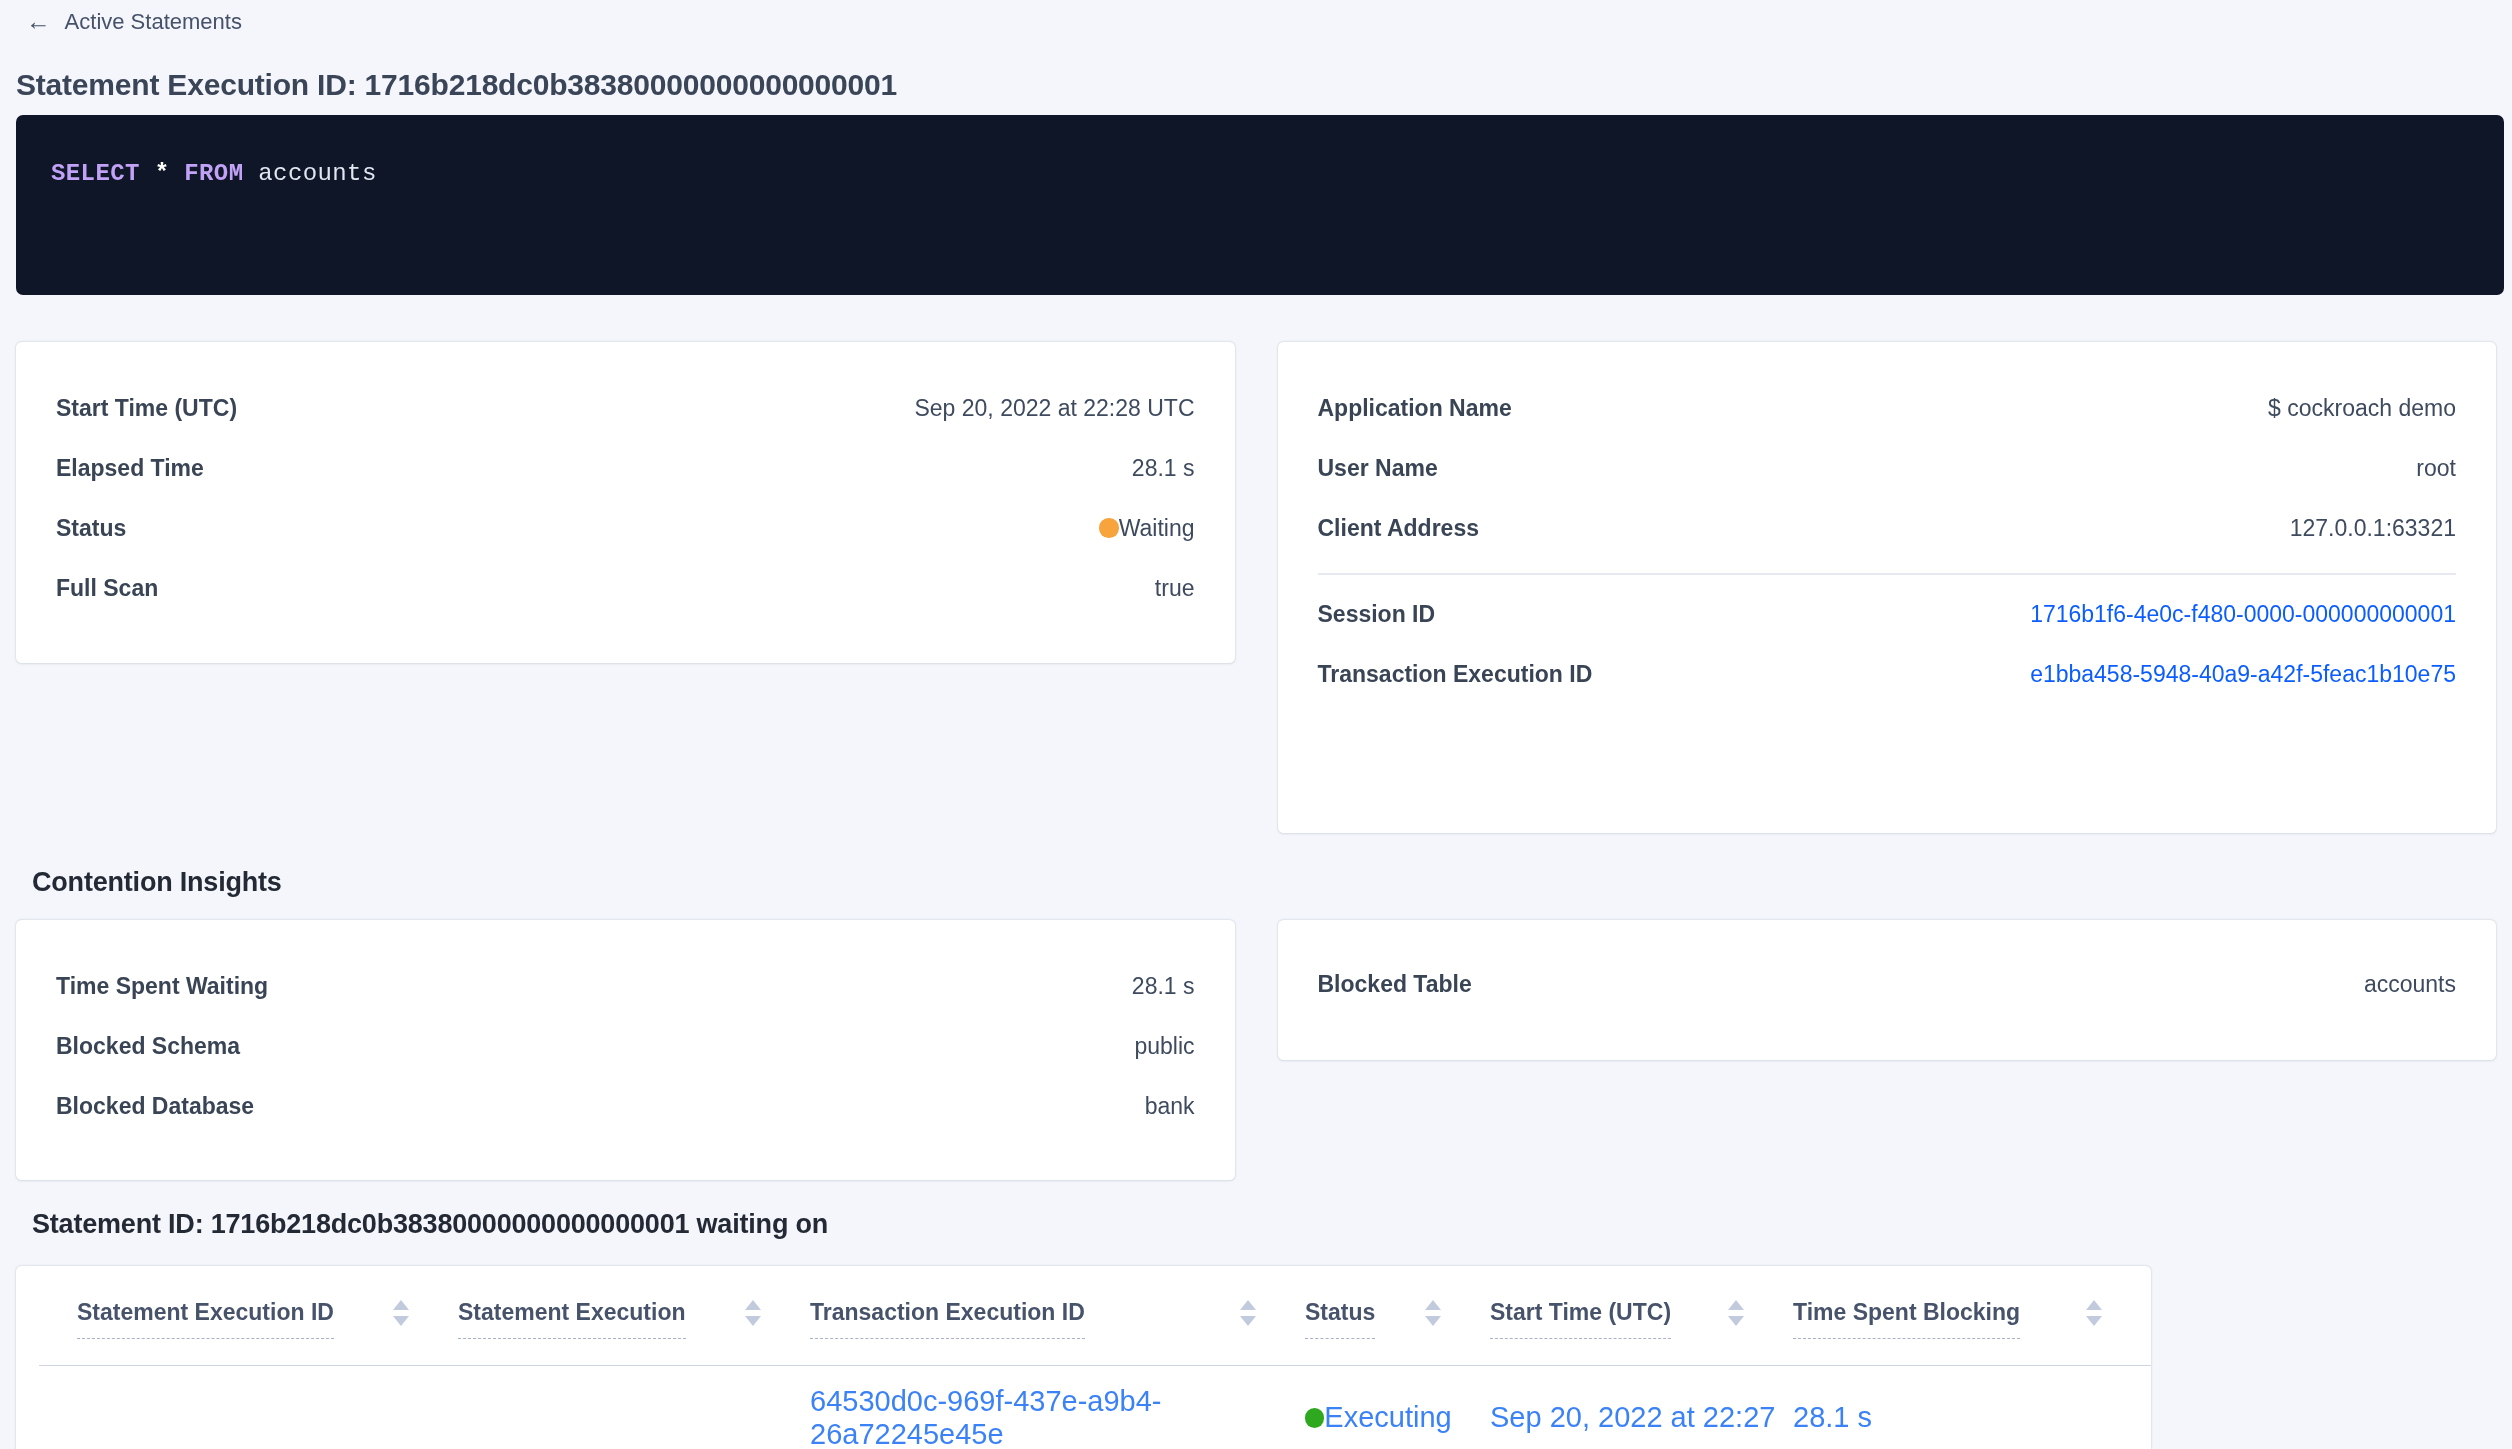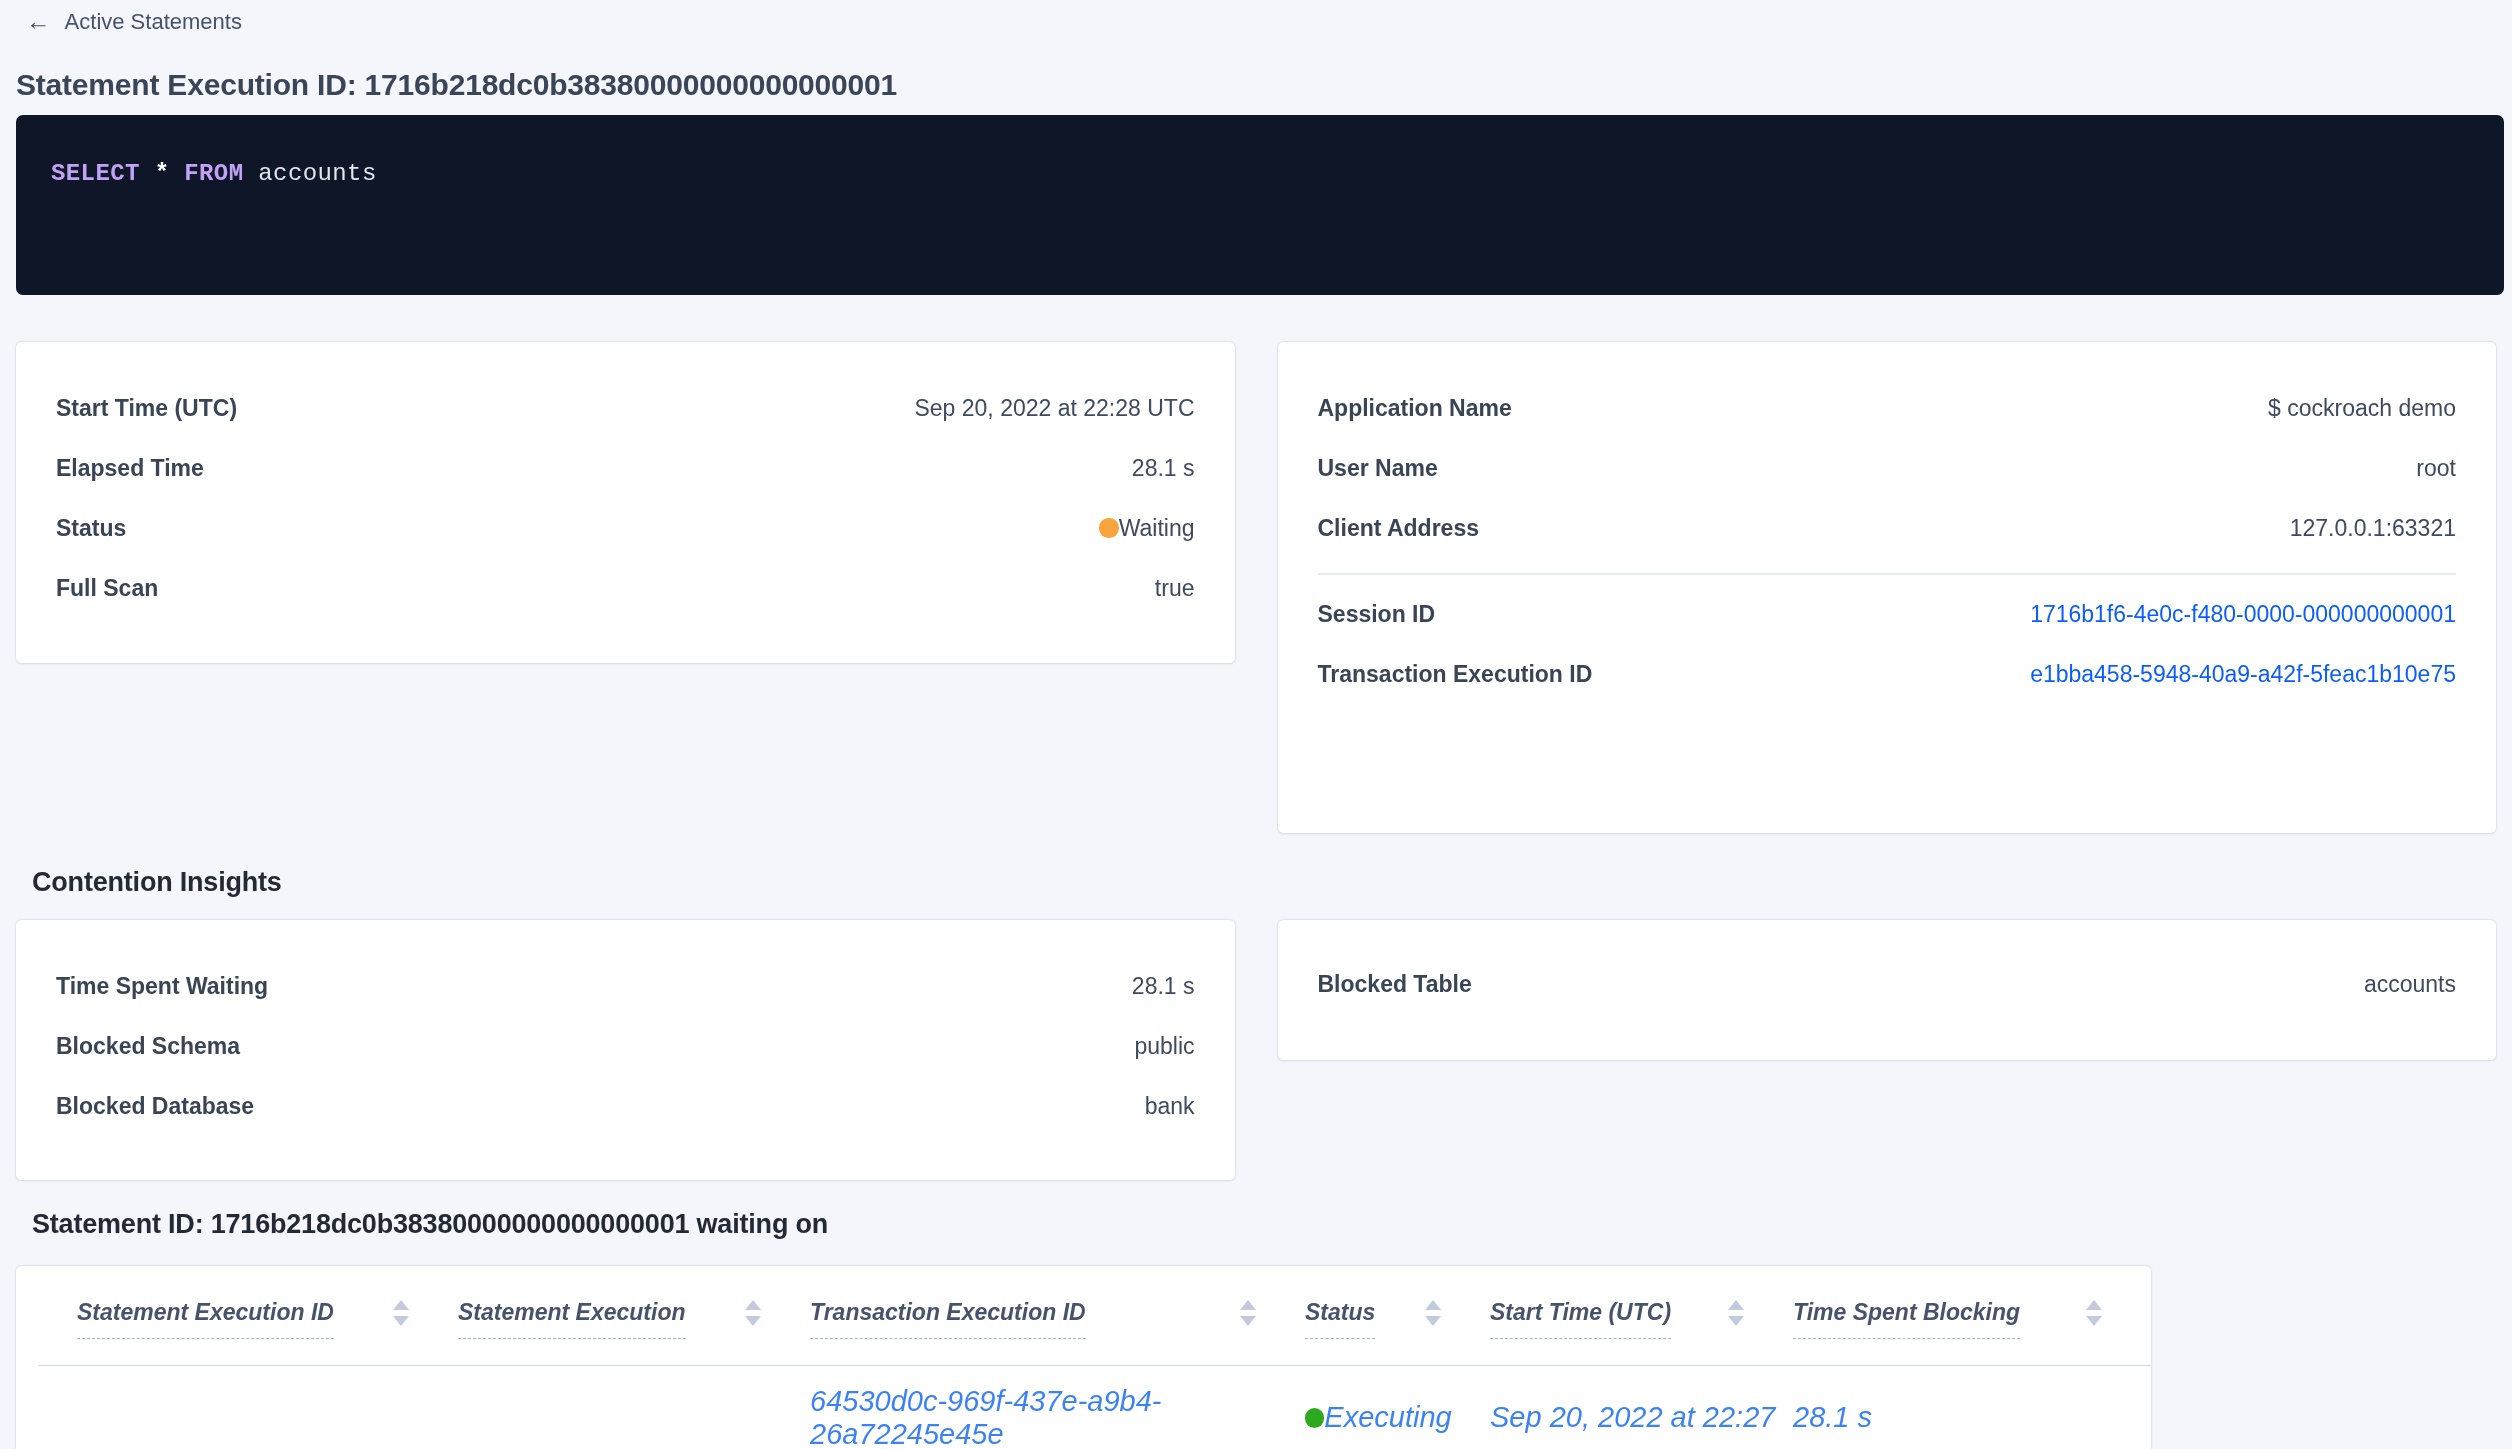--- a/index.html
+++ b/index.html
@@ -87,21 +87,20 @@
     width:2135px; height:256px;
     background:#ffffff; border-radius:5.3px;
     box-shadow:0 0 1.8px rgba(67,90,111,0.25), 0 0.9px 2.6px rgba(67,90,111,0.1);
     padding:0;
     overflow:hidden;
   }
   .thead, .trow {
     display:grid;
     grid-template-columns:381px 352px 495px 185px 303px 1fr;
     padding-left:61px;
-    font-style:italic;
   }
   .thead { padding-top:33px; }
   .th {
     display:flex; align-items:flex-start; justify-content:space-between;
     padding-right:49px; cursor:pointer;
   }
   .th-label {
     font-size:23px; font-weight:700; color:#47536b;
     padding-bottom:12.3px;
     border-bottom:1.8px dashed #a8b2c6;

